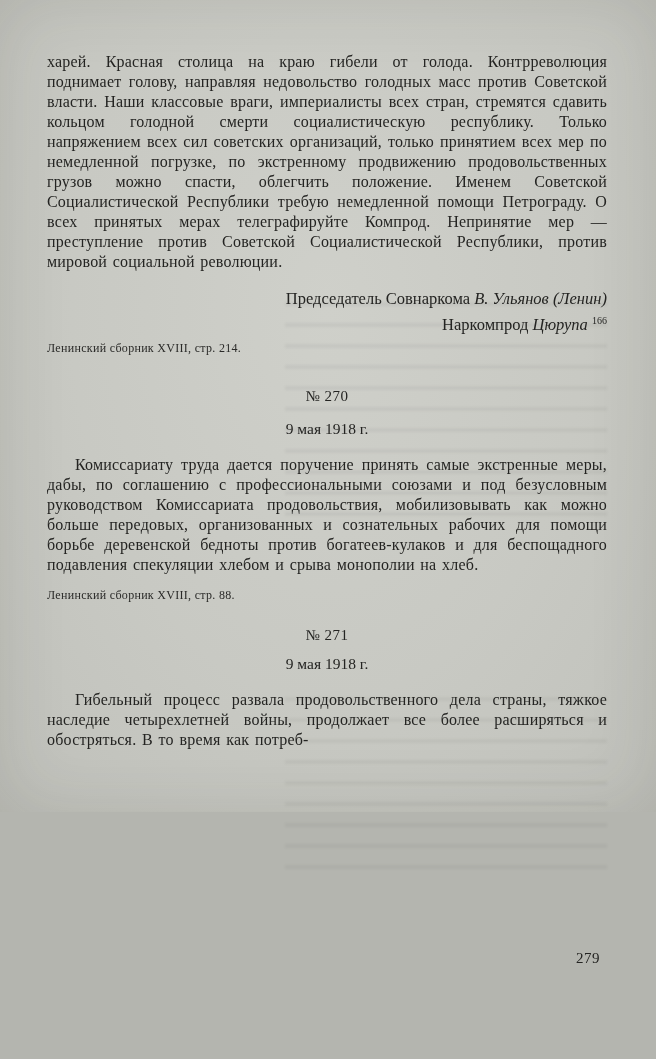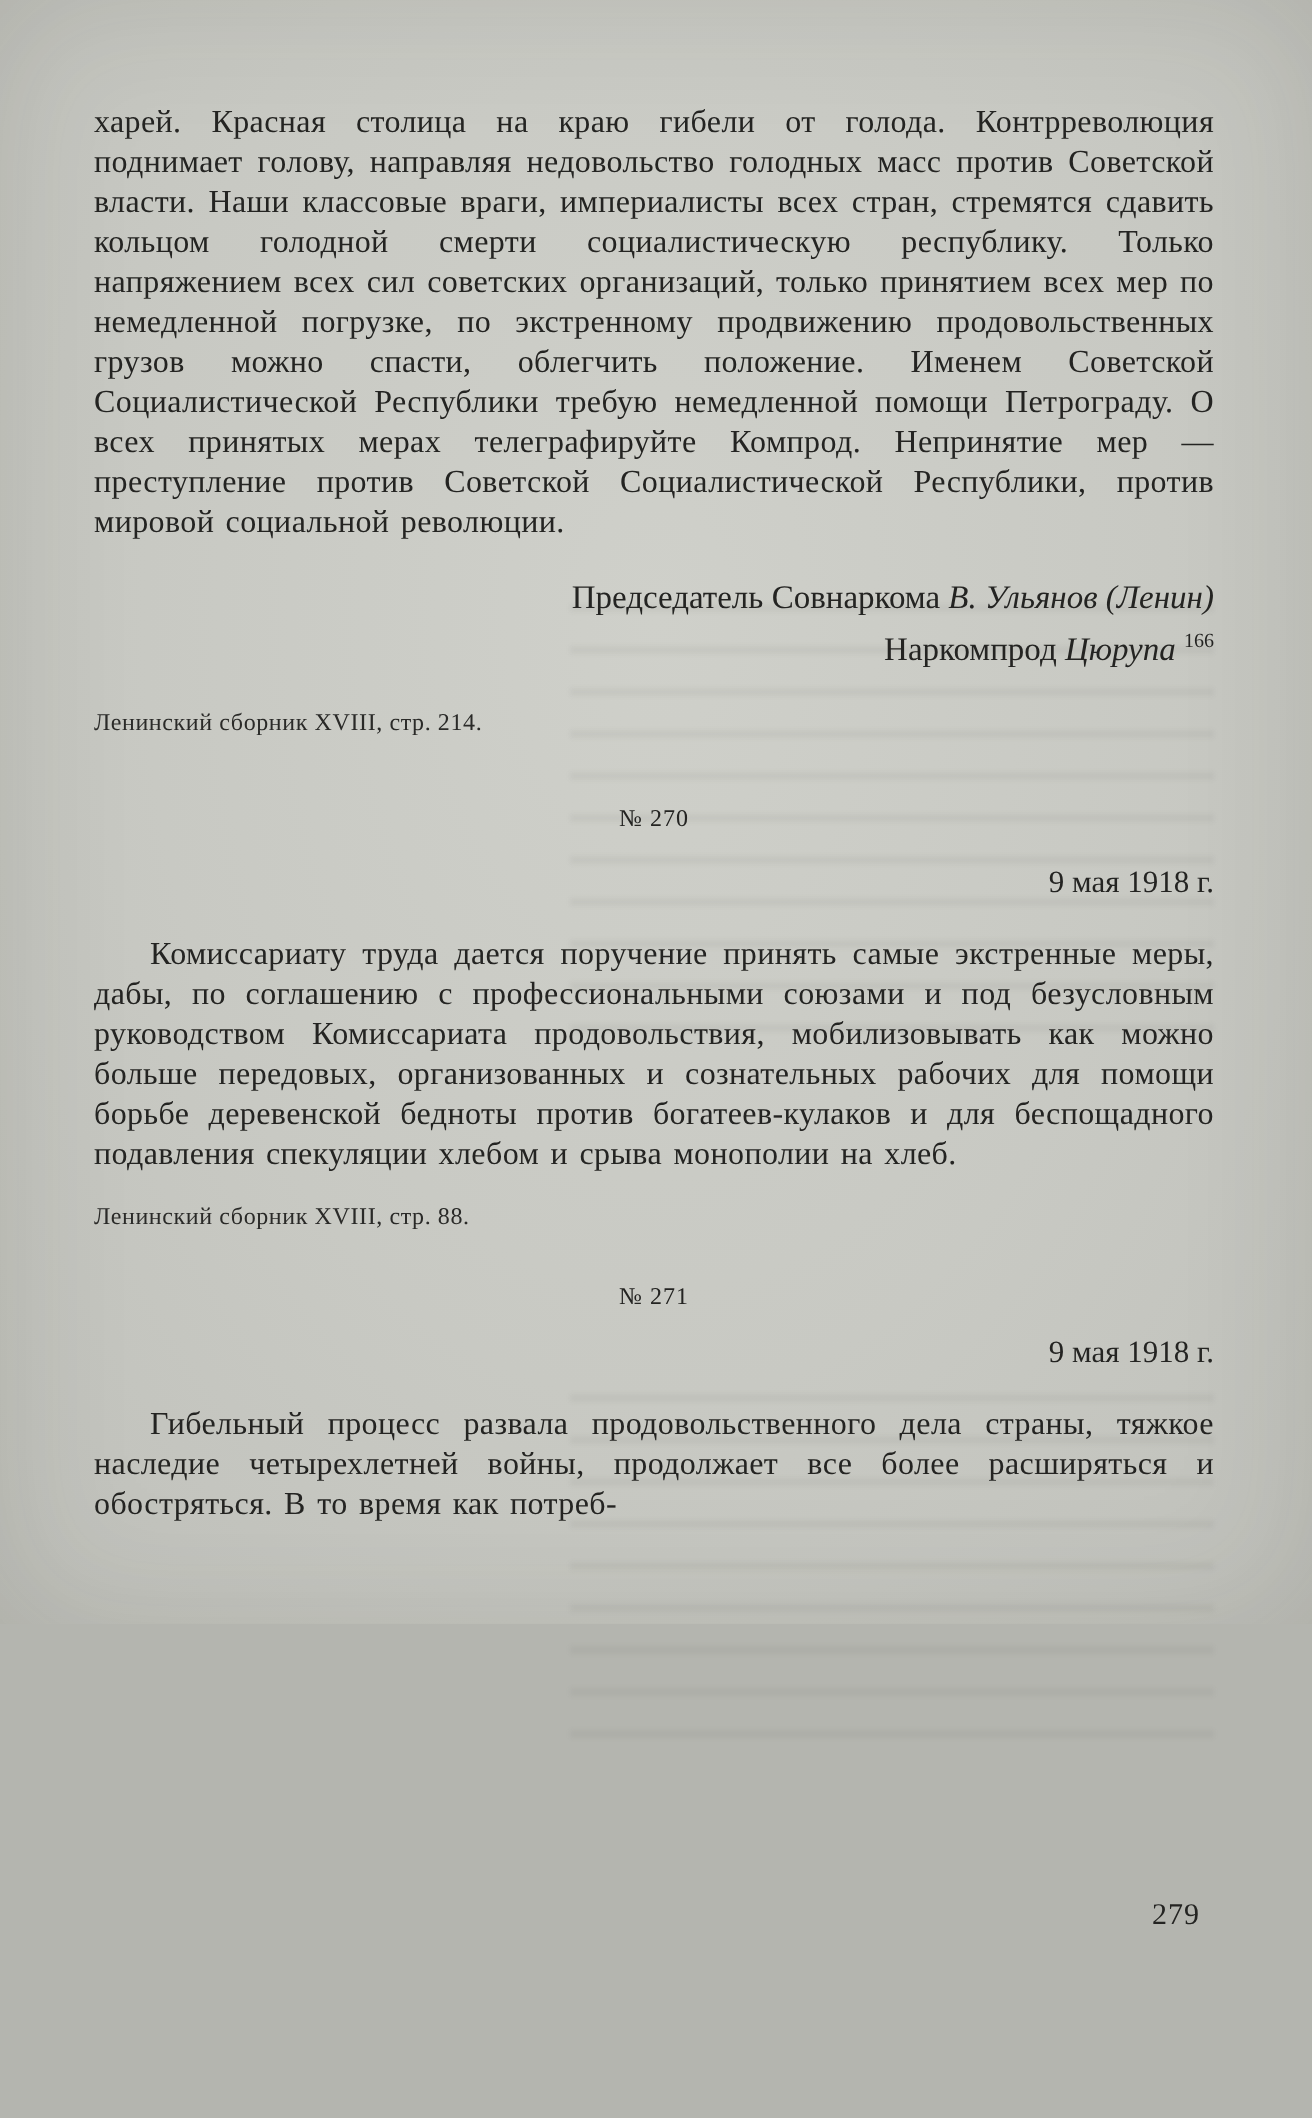--- a/index.html
+++ b/index.html
@@ -23,33 +23,33 @@
   .para{
     margin:0;text-align:justify;letter-spacing:.2px;word-spacing:1.5px;
   }
   .para.indent{text-indent:28px;}
   .signature{
     margin-top:14px;text-align:right;line-height:26px;font-size:16.5px;
   }
   .sig-name{font-style:italic;}
   .sig-sup{font-size:10px;vertical-align:super;line-height:0;}
   .source{
-    margin-top:13px;font-size:12px;letter-spacing:.3px;color:#2a2a28;
+    margin-top:0;font-size:12px;letter-spacing:.3px;color:#2a2a28;
   }
   .doc-number{
-    margin-top:28px;text-align:center;font-size:12px;letter-spacing:.5px;
+    margin-top:28px;text-align:center;font-size:15px;letter-spacing:.5px;
   }
   .doc-title{
     margin-top:11px;text-align:center;
     font-family:"Liberation Sans", sans-serif;
     font-weight:bold;font-size:13.5px;line-height:17px;letter-spacing:.4px;
     color:#1d1d1b;
   }
   .doc-date{
-    margin-top:13px;text-align:right;font-size:15.5px;
+    margin-top:13px;text-align:center;font-size:15.5px;
   }
   .body-block{margin-top:16px;}
   .page-number{
     position:absolute;right:56px;top:950px;font-size:15px;letter-spacing:.5px;
   }
   
   .bleed{
     position:absolute;pointer-events:none;
     background:repeating-linear-gradient(
       to bottom,

